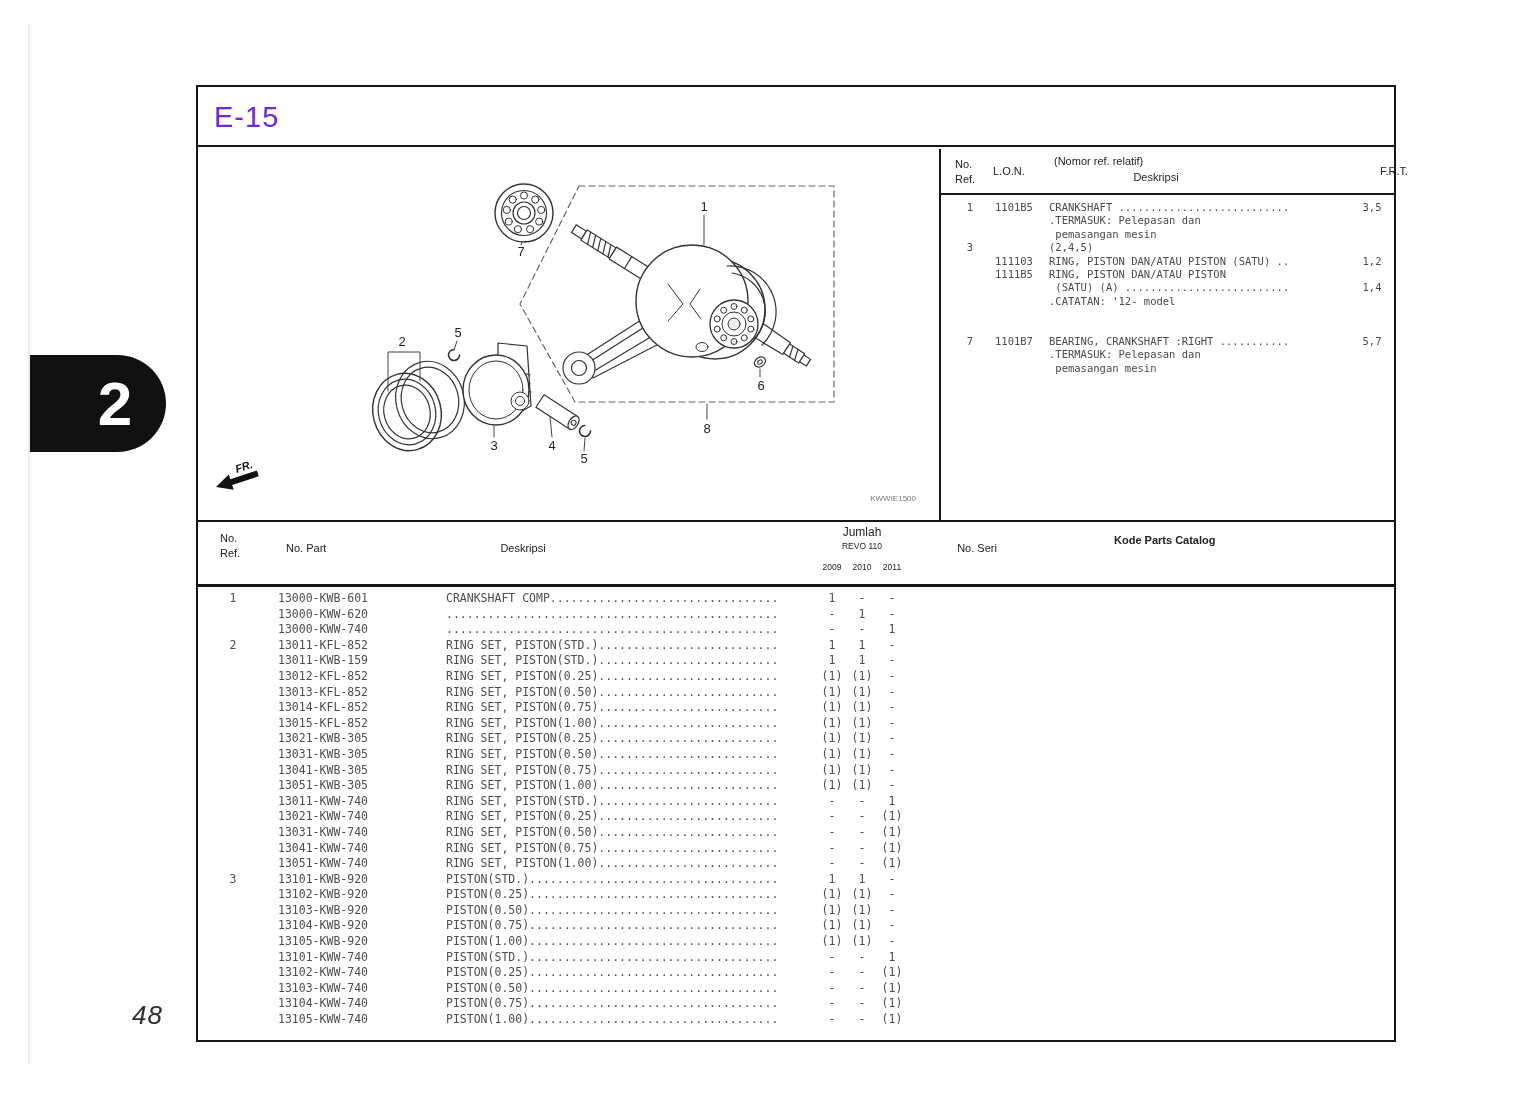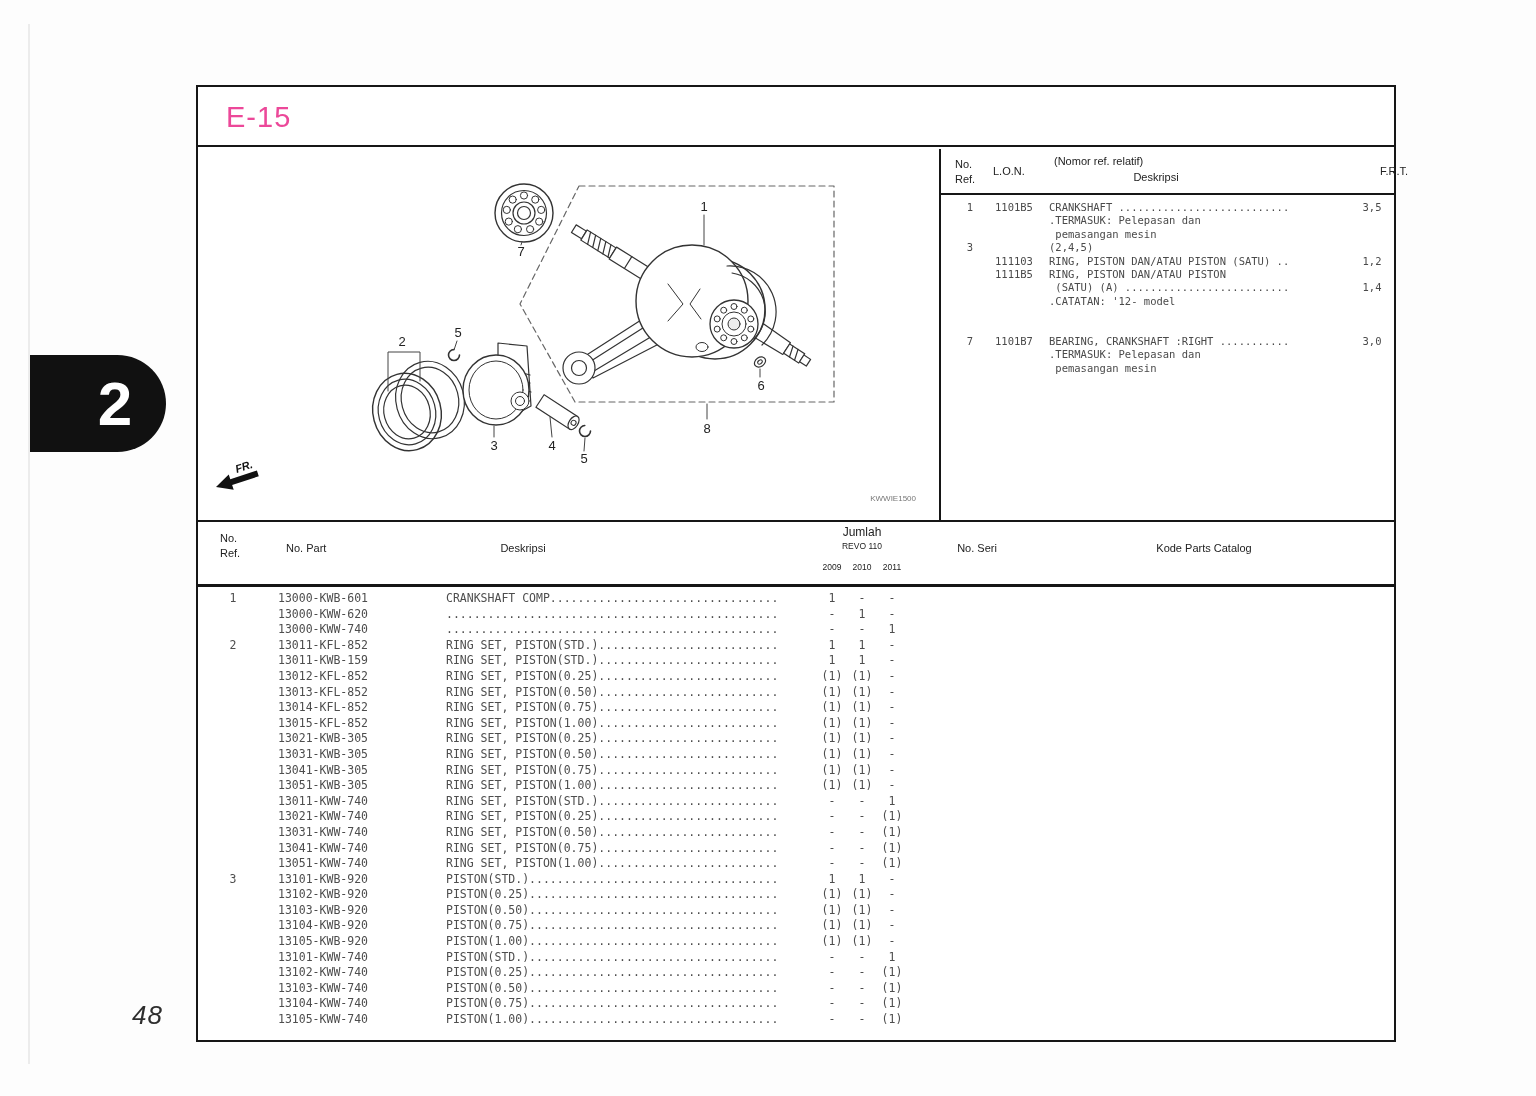--- a/index.html
+++ b/index.html
@@ -15,21 +15,21 @@
     left:30px;top:355px;width:136px;height:97px;background:#111;
     border-radius:0 52px 52px 0;display:flex;align-items:center;justify-content:center;
     padding-left:34px;box-sizing:border-box;
   }
   .section-tab span{color:#fff;font-size:62px;font-weight:bold;font-family:"Liberation Sans",sans-serif;}
   .page-number{left:132px;top:1000px;font-size:26px;color:#2e2e2e;letter-spacing:1px;font-style:italic;}
   
   .frame{left:196px;top:85px;width:1200px;height:957px;border:2px solid #161616;box-sizing:border-box;background:#fff;}
   
   .title-band{left:0;top:0;width:100%;height:60px;border-bottom:2px solid #161616;box-sizing:border-box;}
-  .doc-code{left:28px;top:14px;font-size:29px;color:#ec4899;letter-spacing:1px;}
+  .doc-code{left:16px;top:14px;font-size:29px;color:#6d28d9;letter-spacing:1px;}
   .doc-title{left:0;top:14px;width:100%;text-align:center;font-size:29px;color:#111;letter-spacing:1.5px;}
   
   .diagram-panel{left:0;top:62px;width:741px;height:371px;}
   
   .ref-table{left:741px;top:62px;width:455px;height:371px;border-left:2px solid #161616;box-sizing:border-box;}
   .ref-head{left:0;top:0;width:100%;height:46px;border-bottom:2px solid #161616;box-sizing:border-box;font-size:11px;color:#222;}
   .rh-noref{left:14px;top:8px;line-height:15px;}
   .rh-lon{left:52px;top:16px;}
   .rh-desktop{left:113px;top:6px;}
   .rh-desk{left:150px;top:22px;width:130px;text-align:center;}
@@ -44,21 +44,21 @@
   
   .parts-head{left:0;top:433px;width:100%;height:67px;border-top:2px solid #161616;border-bottom:3px solid #161616;box-sizing:border-box;font-size:11px;color:#222;}
   .ph-noref{left:22px;top:9px;line-height:15px;}
   .ph-part{left:88px;top:20px;}
   .ph-desk{left:280px;top:20px;width:90px;text-align:center;}
   .ph-jumlah{left:604px;top:3px;width:120px;text-align:center;font-size:12px;}
   .ph-model{left:604px;top:19px;width:120px;text-align:center;font-size:8.5px;}
   .ph-years{left:619px;top:40px;display:flex;}
   .ph-year{width:30px;text-align:center;font-size:8.5px;}
   .ph-seri{left:729px;top:20px;width:100px;text-align:center;}
-  .ph-kode{left:916px;top:20px;width:180px;text-align:center;}
+  .ph-kode{left:916px;top:12px;width:180px;text-align:left;font-weight:bold;}
   .parts-body{left:0;top:500px;width:100%;padding-top:4px;box-sizing:border-box;
     font-family:"DejaVu Sans Mono",monospace;font-size:11.5px;color:#4d4d4d;}
   .pt-row{display:flex;height:15.6px;line-height:15.6px;}
   .pt-ref{width:34px;margin-left:18px;text-align:center;flex:none;}
   .pt-part{width:168px;margin-left:28px;flex:none;white-space:pre;}
   .pt-desc{width:371px;flex:none;white-space:pre;overflow:hidden;}
   .pt-q{width:30px;flex:none;text-align:center;}
   svg text{font-family:"Liberation Sans",sans-serif;}
 </style>
 </head>
@@ -304,21 +304,21 @@
           <span class="rt-ref"></span>
           <span class="rt-lon"></span>
           <span class="rt-desc"></span>
           <span class="rt-frt"></span>
         </div>
 
         <div class="rt-row">
           <span class="rt-ref">7</span>
           <span class="rt-lon">1101B7</span>
           <span class="rt-desc">BEARING, CRANKSHAFT :RIGHT ...........</span>
-          <span class="rt-frt">3,0</span>
+          <span class="rt-frt">5,7</span>
         </div>
 
         <div class="rt-row">
           <span class="rt-ref"></span>
           <span class="rt-lon"></span>
           <span class="rt-desc">.TERMASUK: Pelepasan dan</span>
           <span class="rt-frt"></span>
         </div>
 
         <div class="rt-row">

